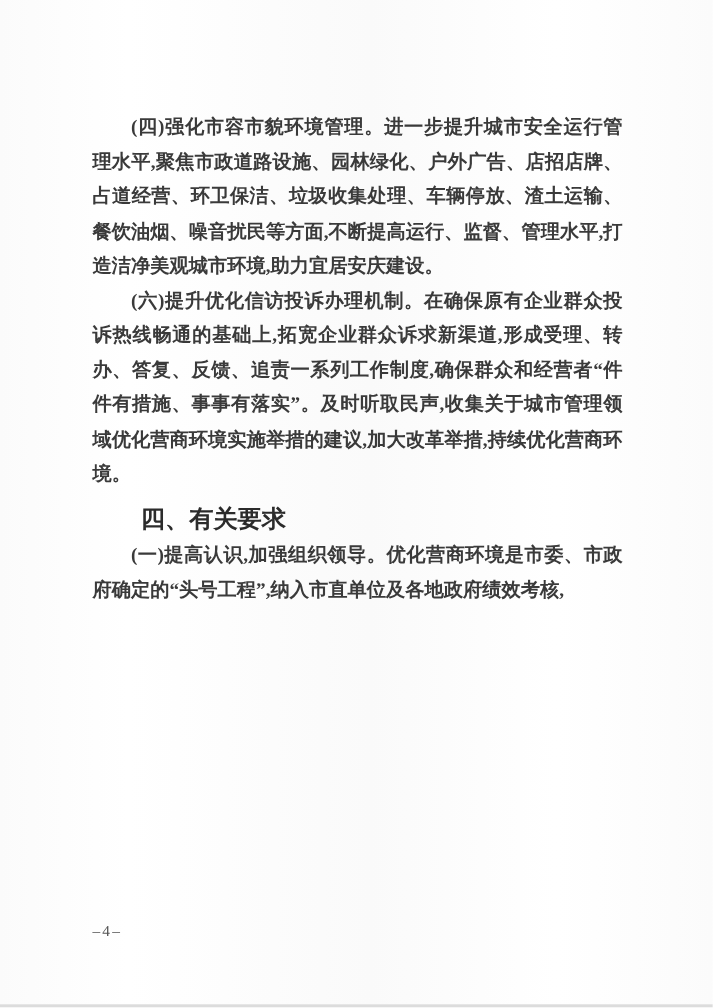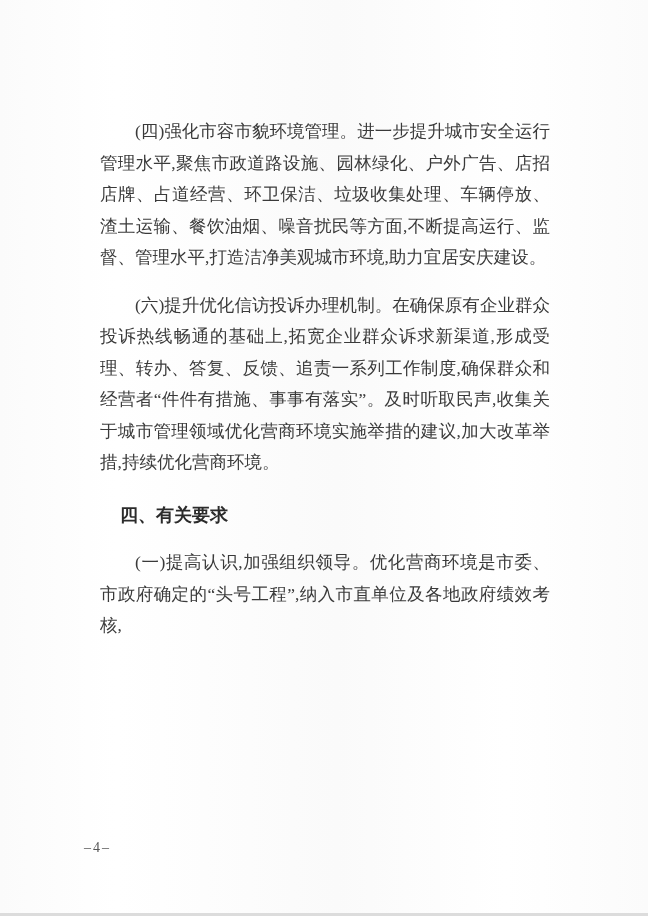--- a/index.html
+++ b/index.html
@@ -21,31 +21,31 @@
     position: absolute;
     left: 84px;
     top: 100px;
     width: 482px;
     color: #3a3a3a;
     font-size: 17.5px;
     line-height: 31.5px;
     text-align: justify;
   }
   .para {
-    margin: 16px;
+    margin: 0;
     text-indent: 2em;
-    font-weight: 400;
+    font-weight: 700;
   }
   .heading {
-    margin: 21px 0 0 0;
+    margin: 11px 0 0 0;
     text-indent: 2em;
-    font-family: Liberation Sans, sans-serif;
+    font-family: Liberation Mono, monospace;
     font-weight: 700;
     color: #2b2b2b;
-    font-size: 18px;
+    font-size: 22px;
     line-height: 31.5px;
   }
   .footer {
     position: absolute;
     left: 84px;
     top: 838px;
     color: #555555;
     font-size: 14px;
     line-height: 20px;
     letter-spacing: 2px;

